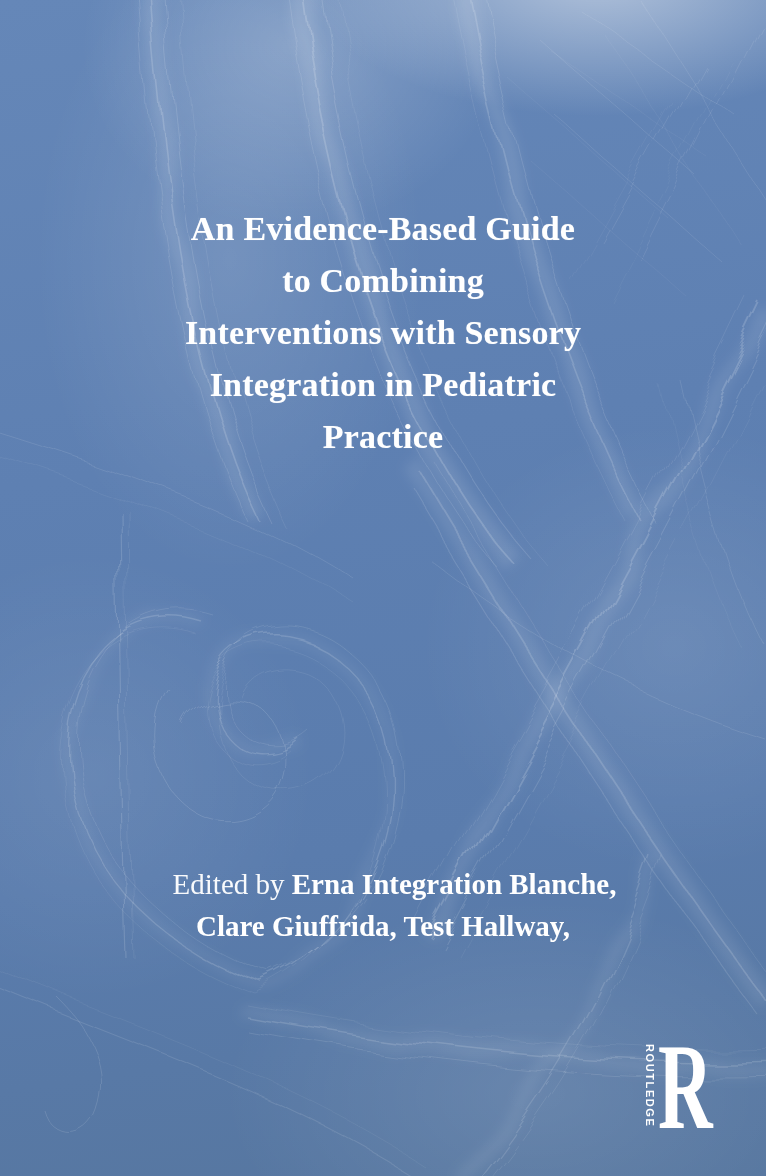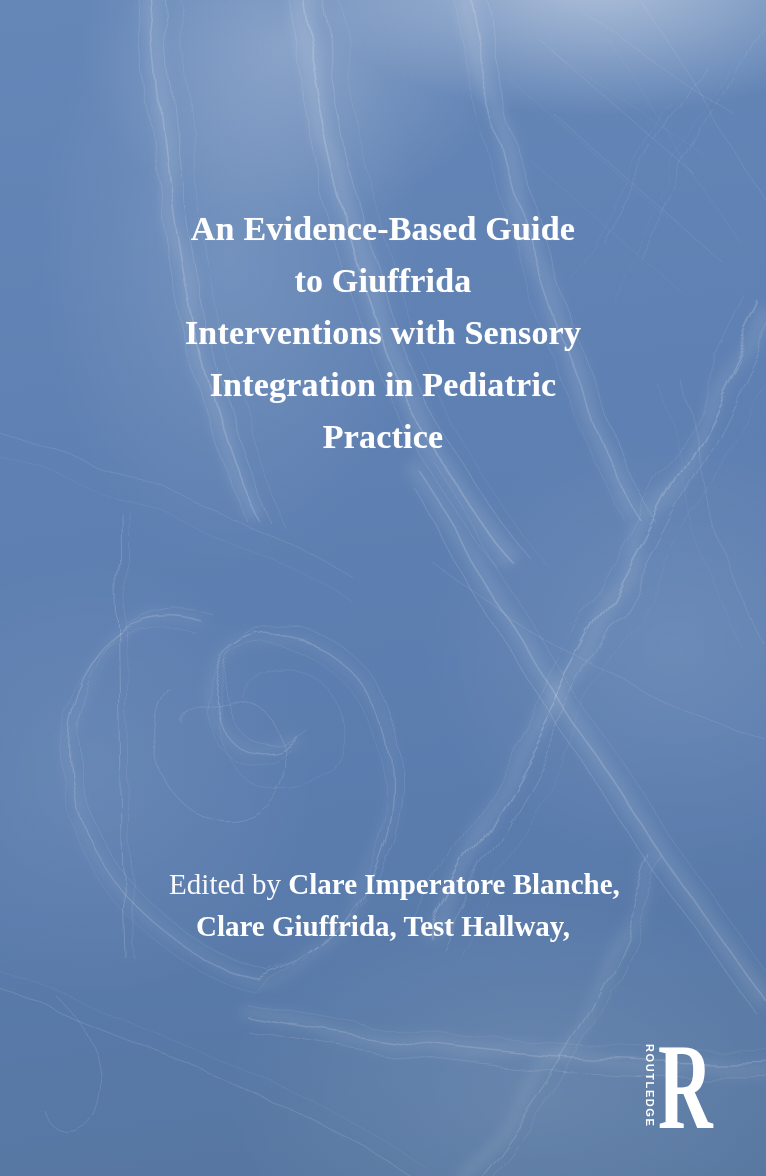--- a/index.html
+++ b/index.html
@@ -195,29 +195,29 @@
       <use href="#s12" stroke-width="0.6" stroke-opacity="0.09" transform="translate(-30,40)"></use>
 
       <use href="#s13" stroke-width="1" stroke-opacity="0.10"></use>
       <use href="#s14" stroke-width="1" stroke-opacity="0.10"></use>
       <use href="#s14" stroke-width="0.7" stroke-opacity="0.08" transform="translate(-18,8)"></use>
     </g>
   </svg>
 
   <div class="title-block">
     <div>An Evidence-Based Guide</div>
-    <div>to Giuffrida</div>
+    <div>to Combining</div>
     <div>Interventions with Sensory</div>
     <div>Integration in Pediatric</div>
     <div>Practice</div>
   </div>
 
   <div class="editors-block">
     <div>
-      <span class="edited-by">Edited by </span><span class="names">Clare Imperatore Blanche,</span>
+      <span class="edited-by">Edited by </span><span class="names">Erna Integration Blanche,</span>
     </div>
     <div class="names">Clare Giuffrida, Test Hallway,</div>
   </div>
 
   <div class="publisher-logo">
     <span class="logo-wordmark">ROUTLEDGE</span>
     <span class="logo-r">R</span>
   </div>
 
 </div>

